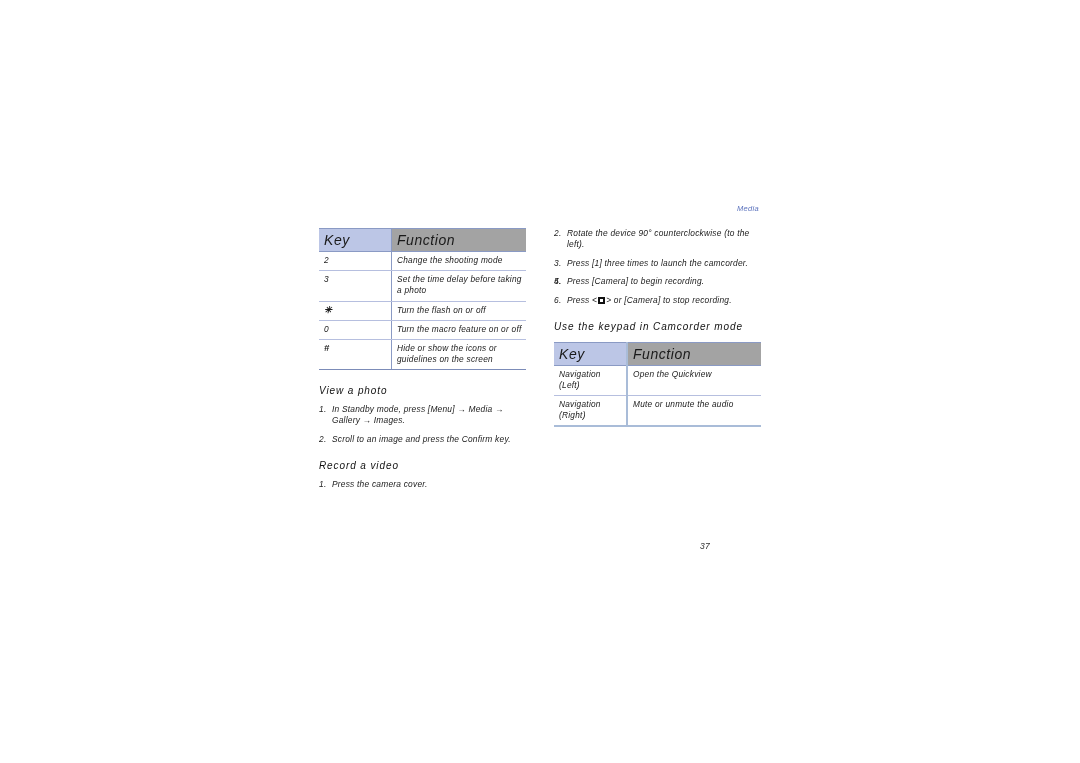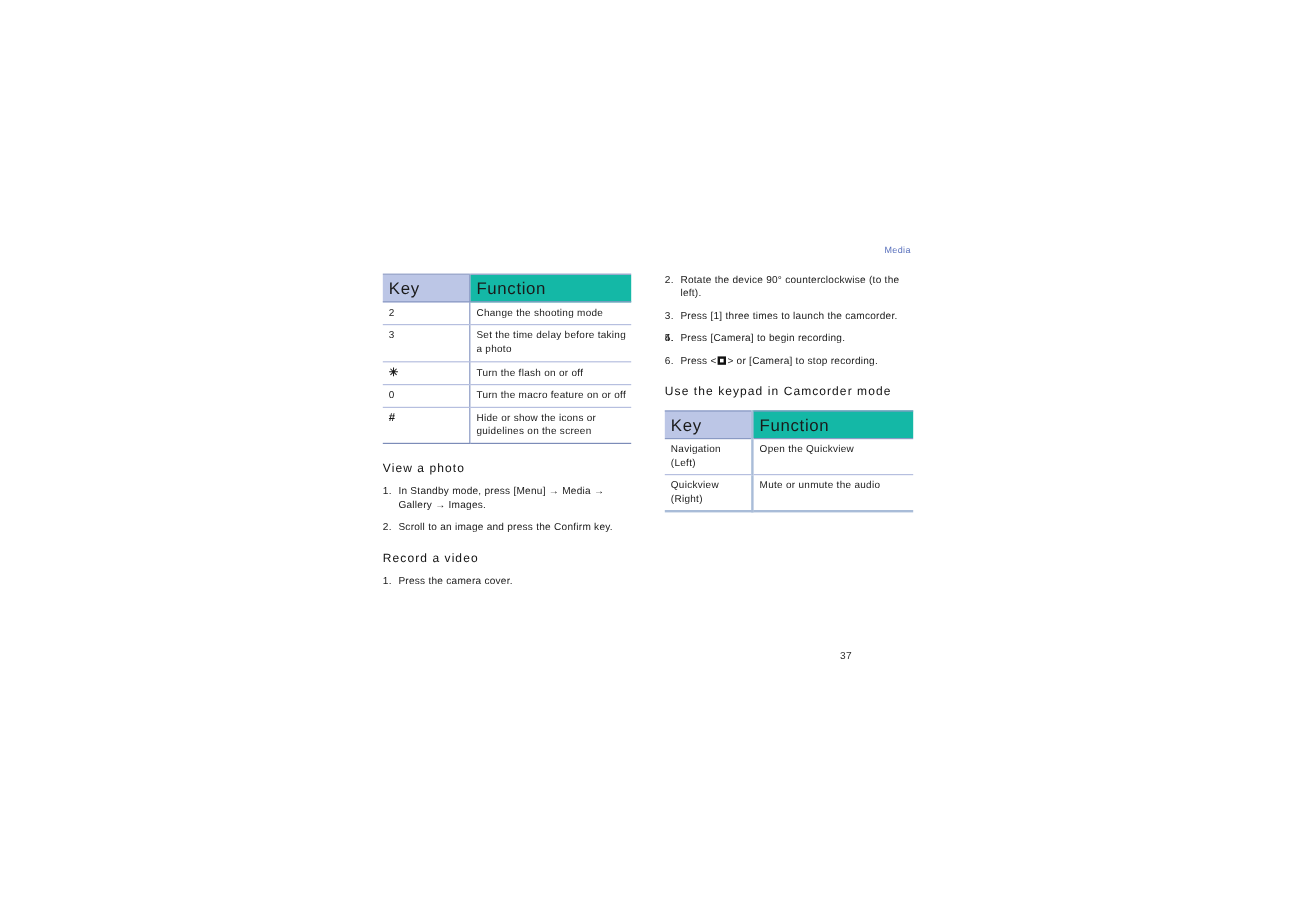--- a/index.html
+++ b/index.html
@@ -14,20 +14,21 @@
     color: #1a1a1a;
     overflow: hidden;
   }
 
   .page {
     position: absolute;
     left: 0;
     top: 0;
     width: 1080px;
     height: 592px;
+    font-style: italic;
   }
 
   
   .running-header {
     position: absolute;
     left: 553px;
     top: 204px;
     width: 206px;
     text-align: right;
     font-size: 7.5px;
@@ -66,21 +67,21 @@
     padding: 3px 4px 3px 5px;
     vertical-align: top;
     border-bottom: 1px solid #8a9ac4;
   }
   .keytable th.col-key {
     background: #bcc6e6;
     width: 63px;
     border-right: 1px solid #8a9ac4;
   }
   .keytable th.col-fn {
-    background: #14b8a6;
+    background: #a3a3a3;
   }
   .keytable td {
     font-size: 8.3px;
     letter-spacing: 0.25px;
     line-height: 11.2px;
     padding: 3px 4px 4px 5px;
     vertical-align: top;
     border-bottom: 1px solid #b6bfdf;
     color: #1a1a1a;
   }
@@ -293,21 +294,21 @@
           <th class="col-key">Key</th>
           <th class="col-fn">Function</th>
         </tr>
       </thead>
       <tbody>
         <tr>
           <td class="cell-key">Navigation (Left)</td>
           <td>Open the Quickview</td>
         </tr>
         <tr class="last-row">
-          <td class="cell-key">Quickview (Right)</td>
+          <td class="cell-key">Navigation (Right)</td>
           <td>Mute or unmute the audio</td>
         </tr>
       </tbody>
     </table>
 
   </div>
 
   <div class="page-number">37</div>
 
 </div>

